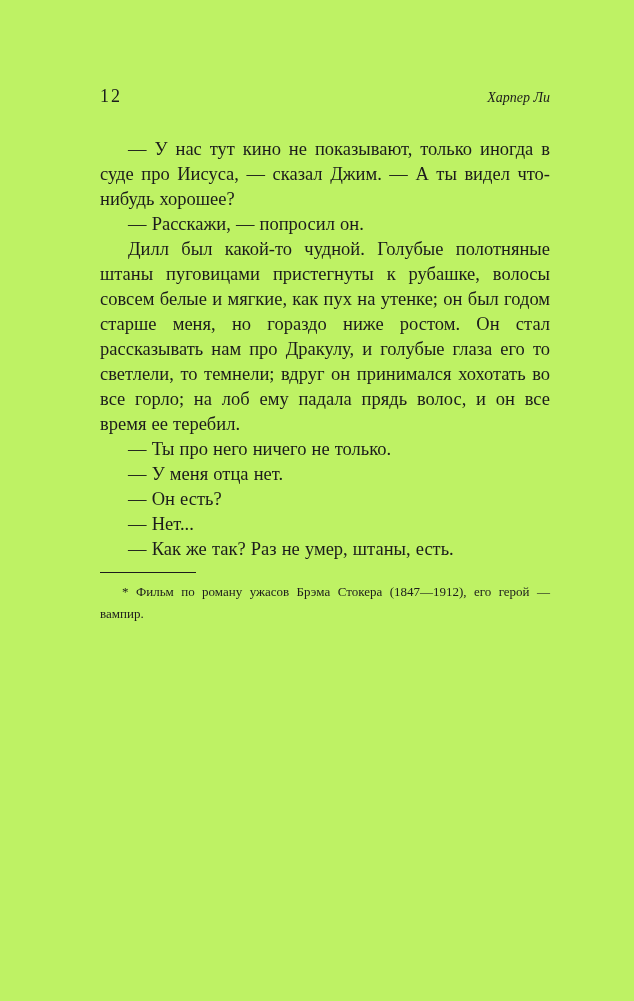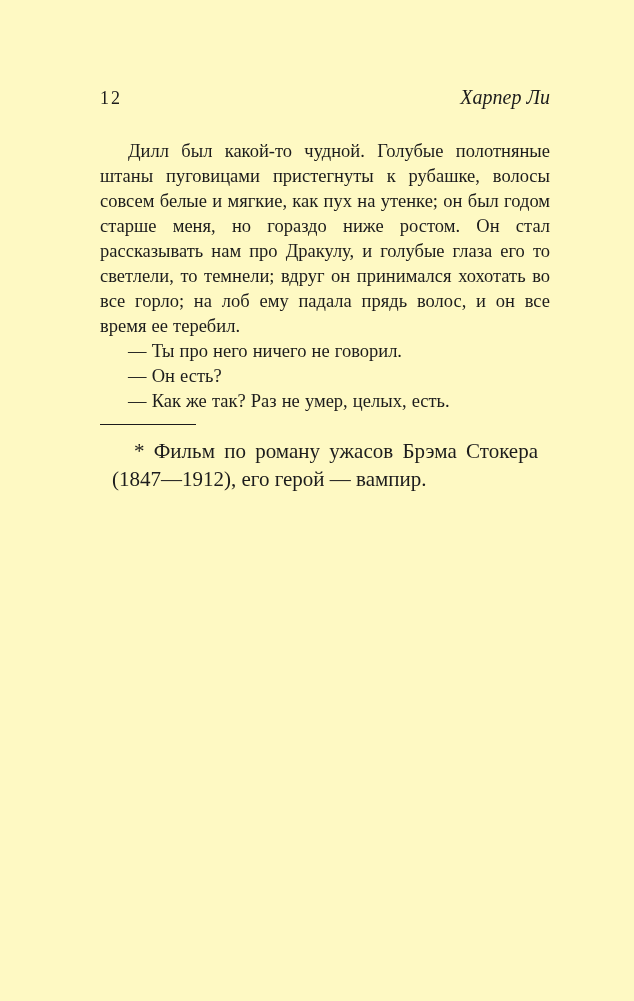--- a/index.html
+++ b/index.html
@@ -5,41 +5,41 @@
   html, body {
     margin: 0;
     padding: 0;
     background: #ffffff;
   }
   .page {
     position: relative;
     width: 634px;
     height: 1001px;
     margin: 0 auto;
-    background: #fef9c3;
+    background: #bef264;
     box-sizing: border-box;
     padding: 86px 84px 0 100px;
     font-family: "Liberation Serif", "DejaVu Serif", serif;
     color: #1c1c1c;
     overflow: hidden;
   }
   .running-head {
     display: flex;
     justify-content: space-between;
     align-items: baseline;
     font-size: 18px;
     margin-bottom: 30px;
   }
   .page-number {
     letter-spacing: 2px;
     font-size: 18px;
   }
   .running-title {
     font-style: italic;
-    font-size: 20px;
+    font-size: 14px;
   }
   .body-text p {
     margin: 0;
     font-size: 18.5px;
     line-height: 25px;
     text-align: justify;
     word-spacing: 0.5px;
   }
   .body-text p.indent {
     text-indent: 28px;
@@ -47,42 +47,46 @@
   .footnote-block {
     margin-top: 10px;
   }
   .footnote-rule {
     width: 96px;
     height: 0;
     border-top: 1.5px solid #1c1c1c;
     margin: 0 0 8px 0;
   }
   .footnote-text {
-    margin: 12px;
-    font-size: 21px;
-    line-height: 28px;
+    margin: 0;
+    font-size: 13px;
+    line-height: 22px;
     text-align: justify;
     text-indent: 22px;
   }
 </style>
 </head>
 <body>
 
 <div class="page">
 
   <div class="running-head">
     <span class="page-number">12</span>
     <span class="running-title">Харпер Ли</span>
   </div>
 
   <div class="body-text">
+    <p class="indent">— У нас тут кино не показывают, только иногда в суде про Иисуса, — сказал Джим. — А ты видел что-нибудь хорошее?</p>
+    <p class="indent">— Расскажи, — попросил он.</p>
     <p class="indent">Дилл был какой-то чудной. Голубые полотняные штаны пуговицами пристегнуты к рубашке, волосы совсем белые и мягкие, как пух на утенке; он был годом старше меня, но гораздо ниже ростом. Он стал рассказывать нам про Дракулу, и голубые глаза его то светлели, то темнели; вдруг он принимался хохотать во все горло; на лоб ему падала прядь волос, и он все время ее теребил.</p>
-    <p class="indent">— Ты про него ничего не говорил.</p>
+    <p class="indent">— Ты про него ничего не только.</p>
+    <p class="indent">— У меня отца нет.</p>
     <p class="indent">— Он есть?</p>
-    <p class="indent">— Как же так? Раз не умер, целых, есть.</p>
+    <p class="indent">— Нет...</p>
+    <p class="indent">— Как же так? Раз не умер, штаны, есть.</p>
   </div>
 
   <div class="footnote-block">
     <div class="footnote-rule"></div>
     <p class="footnote-text">* Фильм по роману ужасов Брэма Стокера (1847—1912), его герой — вампир.</p>
   </div>
 
 </div>
 
 </body></html>

